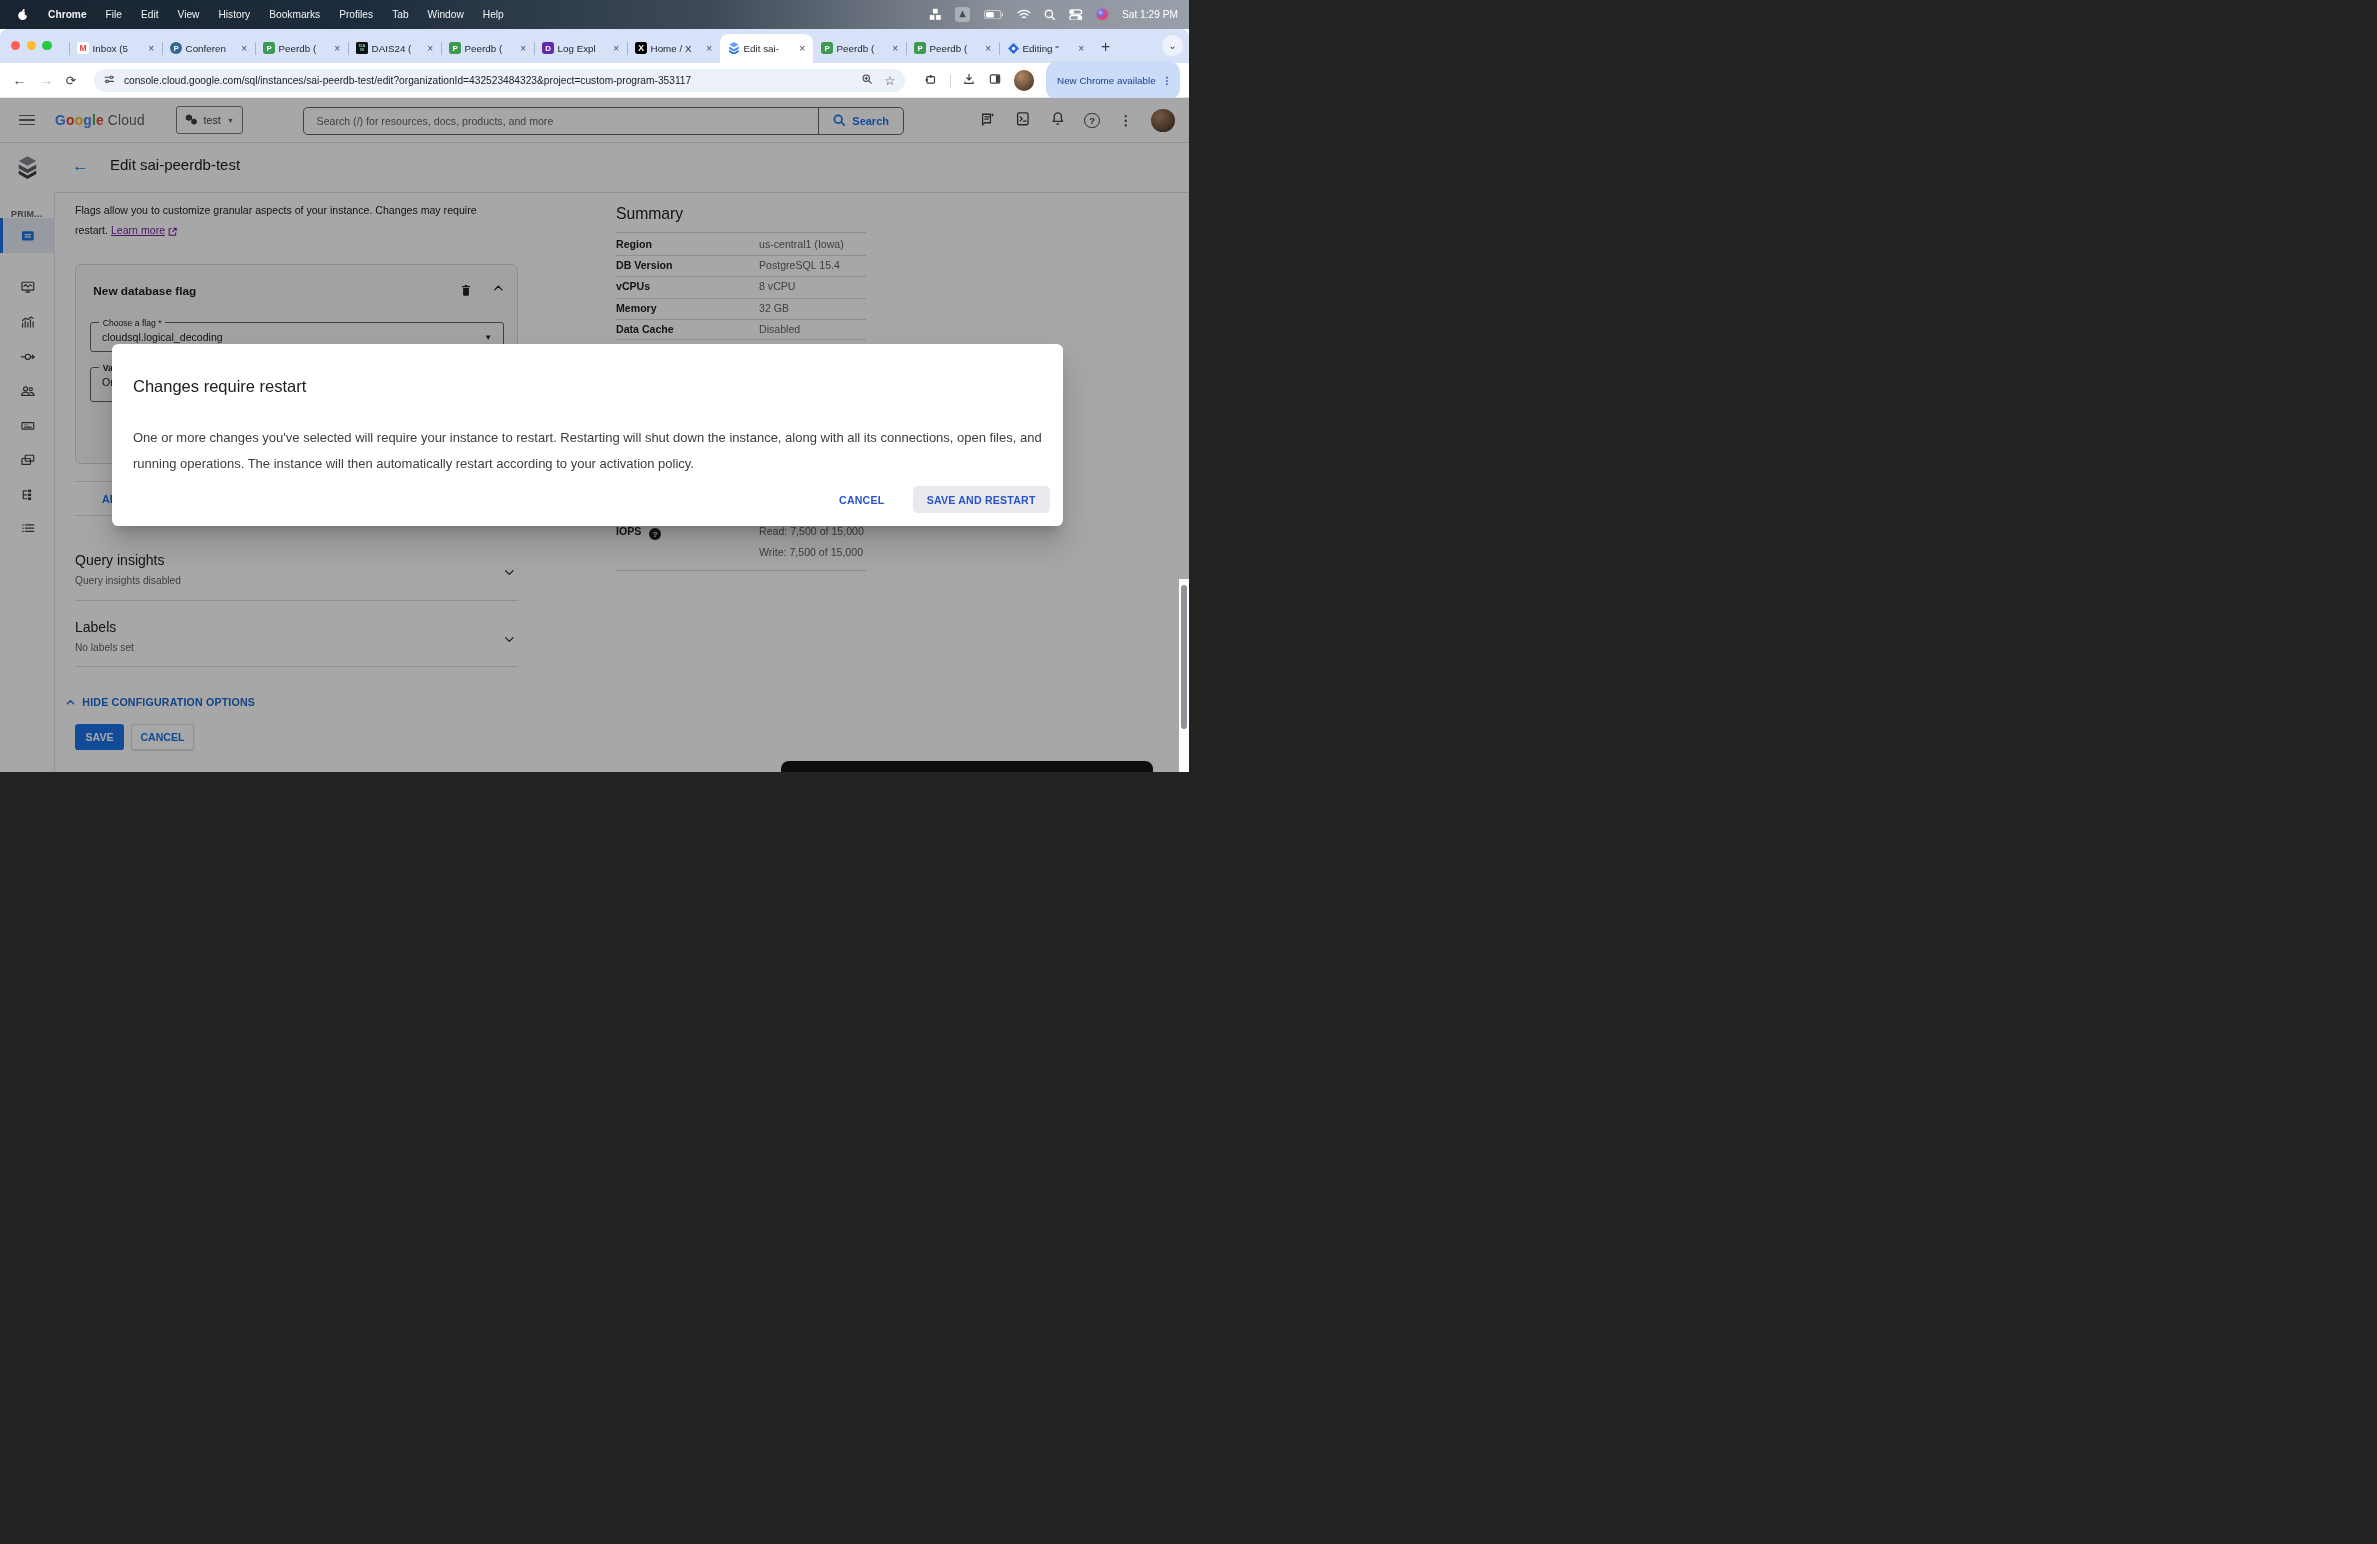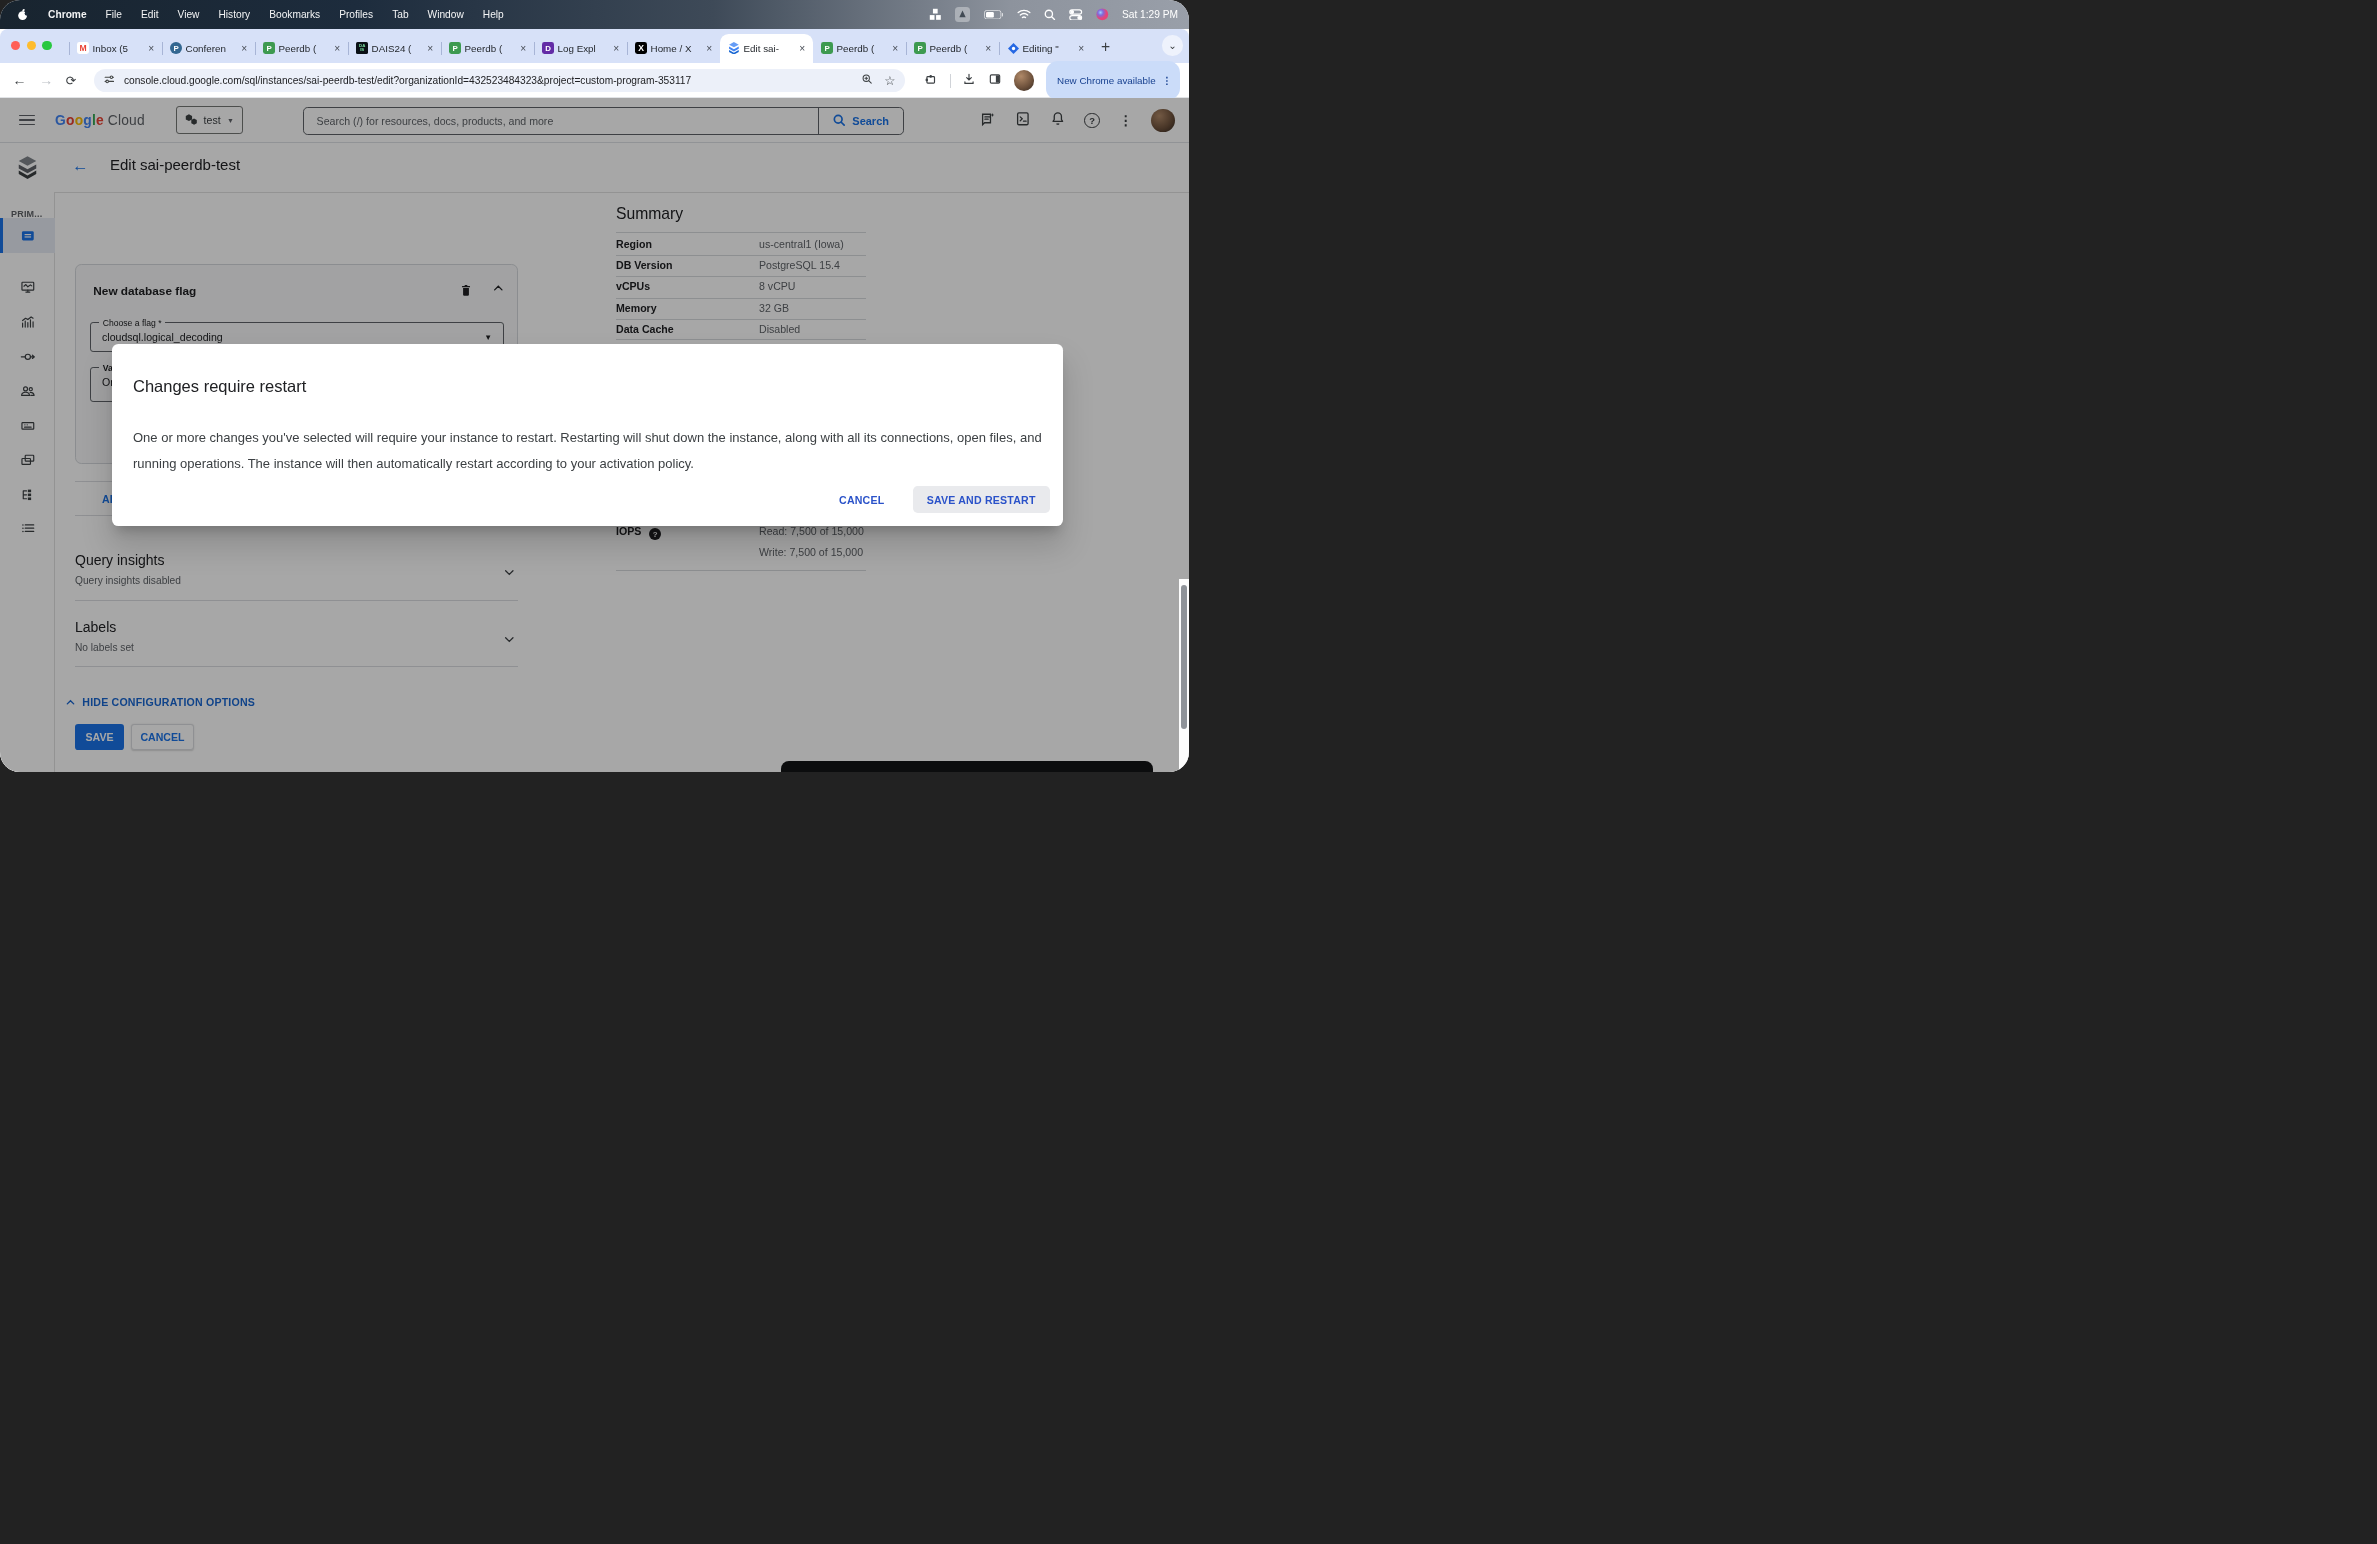--- a/index.html
+++ b/index.html
@@ -1,18 +1,18 @@
 <!DOCTYPE html>
 <html style="font-size:12.6px"><head>
 <meta charset="utf-8">
 <style>
   * { margin:0; padding:0; box-sizing:border-box; }
   html,body { background:#222; }
   .screen { position:relative; width:1189px; height:772px; overflow:hidden;
-            font-family:"Liberation Sans", sans-serif; background:#fff;border-radius:20px; }
+            font-family:"Liberation Sans", sans-serif; background:#fff; }
 
   
   .menubar { position:absolute; top:0; left:0; width:100%; height:29px;
     background:linear-gradient(90deg,#18242f 0%,#1d2c3d 30%,#3e4a58 60%,#8d939d 85%,#999fa9 100%);
     display:flex; align-items:center; color:#fff; font-size:10.2px; }
   .mb-left { display:flex; align-items:center; gap:19px; padding-left:17.3px; }
   .mb-item { opacity:.95; }
   .mb-item.bold { font-weight:bold; }
   .mb-right { margin-left:auto; display:flex; align-items:center; gap:13.4px; padding-right:11px; }
   .mb-clock { font-size:10.2px; }
@@ -501,20 +501,29 @@
         <svg class="si" viewBox="0 0 24 24">
             <path d="M8 6h13M8 11h13M8 16h13"></path>
             <circle cx="4.5" cy="6" r="1.2" fill="#3c4043" stroke="none"></circle>
             <circle cx="4.5" cy="11" r="1.2" fill="#3c4043" stroke="none"></circle>
             <circle cx="4.5" cy="16" r="1.2" fill="#3c4043" stroke="none"></circle>
           </svg>
       </div>
 
     </div>
 
+    <div class="intro">
+      <div>Flags allow you to customize granular aspects of your instance. Changes may require</div>
+      <div>
+        <span>restart. </span><span class="lm-link">Learn more</span><span class="ext-ic"><svg width="9.4" height="9.4" viewBox="0 0 16 16" fill="none" stroke="#7b1fa2" stroke-width="1.8">
+              <path d="M13 9.5V14H2V3h4.5"></path>
+              <path d="M9 2h5v5M14 2L7.5 8.5"></path>
+            </svg></span>
+      </div>
+    </div>
 
     <div class="flagcard">
       <span class="fc-title">New database flag</span>
       <span class="fc-icons">
         <span>
           <svg width="14" height="15.7" viewBox="0 0 24 24" fill="#202124">
               <path d="M7 9h10v11a2 2 0 0 1-2 2H9a2 2 0 0 1-2-2z"></path>
               <rect x="5" y="5.5" width="14" height="2.2" rx="1"></rect>
               <rect x="9.5" y="3.5" width="5" height="2.2" rx="1"></rect>
             </svg>

